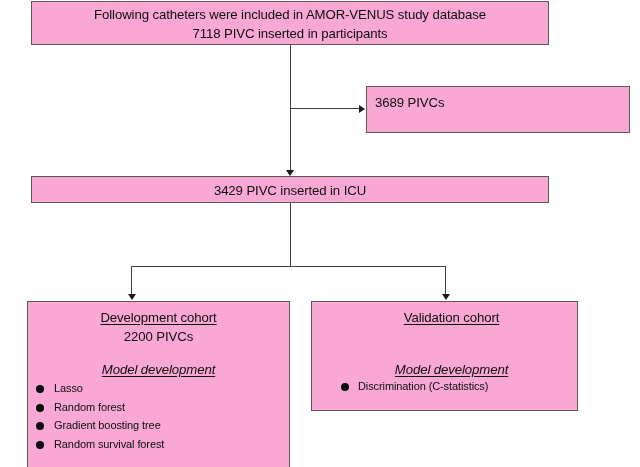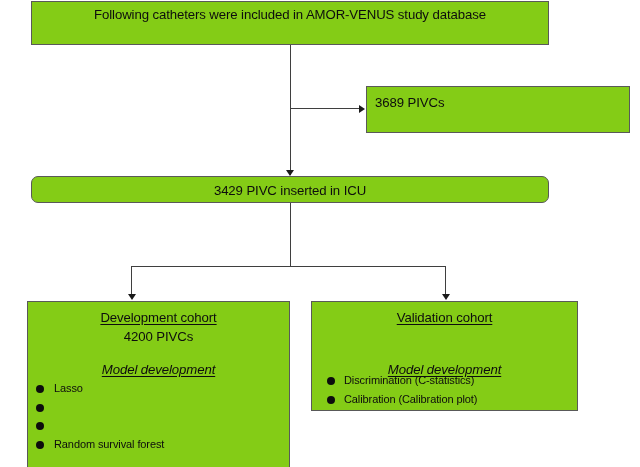--- a/index.html
+++ b/index.html
@@ -15,21 +15,21 @@
     position: relative;
     width: 640px;
     height: 467px;
     overflow: hidden;
     background: #ffffff;
   }
   .box {
     position: absolute;
     box-sizing: border-box;
     border: 1.6px solid #595959;
-    background: #84cc16;
+    background: #f9a8d4;
     z-index: 2;
   }
   .box-inner {
     position: relative;
     width: 100%;
     height: 100%;
   }
   .line-text {
     font-size: 13.2px;
     line-height: 19px;
@@ -66,21 +66,20 @@
     position: absolute;
     left: 38px;
     top: 24px;
   }
   
   #box-icu {
     left: 31px;
     top: 176px;
     width: 518px;
     height: 27px;
-    border-radius: 7px;
   }
   #box-icu .stack {
     position: absolute;
     left: 0;
     right: 0;
     top: 4px;
     text-align: center;
   }
   
   #box-development {
@@ -89,20 +88,21 @@
     width: 263px;
     height: 188px;
     margin-left: 11px;
   }
   
   #box-validation {
     left: 311px;
     top: 301px;
     width: 267px;
     height: 110px;
+    padding-left: 14px;
   }
   .cohort-head {
     position: absolute;
     left: 0;
     right: 0;
     text-align: center;
   }
   .cohort-title {
     top: 6px;
   }
@@ -116,21 +116,21 @@
   .u-line {
     text-decoration: underline;
     text-underline-offset: 2px;
   }
   .bullet-list {
     position: absolute;
     left: 0;
     right: 0;
   }
   #dev-list { top: 78px; }
-  #val-list { top: 70px; }
+  #val-list { top: 76px; }
   .bullet-row {
     position: relative;
     height: 18.5px;
     white-space: nowrap;
   }
   .bullet-dot {
     position: absolute;
     width: 8px;
     height: 8px;
     border-radius: 50%;
@@ -192,20 +192,21 @@
   <div class="conn h-line" style="left:131px; top:266px; width:315px;"></div>
   <div class="conn v-line" style="left:131px; top:266px; height:30px;"></div>
   <div class="conn v-line" style="left:445px; top:266px; height:30px;"></div>
   <div class="arrow-down" style="left:127.5px; top:294px;"></div>
   <div class="arrow-down" style="left:441.5px; top:294px;"></div>
 
   <div class="box" id="box-top">
     <div class="box-inner">
       <div class="stack">
         <div class="line-text">Following catheters were included in AMOR-VENUS study database</div>
+        <div class="line-text">7118 PIVC inserted in participants</div>
       </div>
     </div>
   </div>
 
   <div class="box" id="box-excluded">
     <div class="box-inner">
       <div class="line-text ex-line1">3689 PIVCs</div>
     </div>
   </div>
 
@@ -215,34 +216,36 @@
         <div class="line-text">3429 PIVC inserted in ICU</div>
       </div>
     </div>
   </div>
 
   <div class="box" id="box-development">
     <div class="box-inner">
       <div class="cohort-head cohort-title">
         <span class="line-text u-line">Development cohort</span>
       </div>
-      <div class="cohort-head cohort-count line-text">4200 PIVCs</div>
+      <div class="cohort-head cohort-count line-text">2200 PIVCs</div>
       <div class="cohort-head cohort-subtitle">
         <span class="line-text u-line">Model development</span>
       </div>
       <div class="bullet-list" id="dev-list">
         <div class="bullet-row">
           <span class="bullet-dot"></span>
           <span class="bullet-label">Lasso</span>
         </div>
         <div class="bullet-row">
           <span class="bullet-dot"></span>
-        </div>
-        <div class="bullet-row">
-          <span class="bullet-dot"></span>
+          <span class="bullet-label">Random forest</span>
+        </div>
+        <div class="bullet-row">
+          <span class="bullet-dot"></span>
+          <span class="bullet-label">Gradient boosting tree</span>
         </div>
         <div class="bullet-row">
           <span class="bullet-dot"></span>
           <span class="bullet-label">Random survival forest</span>
         </div>
       </div>
     </div>
   </div>
 
   <div class="box" id="box-validation">
@@ -251,21 +254,17 @@
         <span class="line-text u-line">Validation cohort</span>
       </div>
       <div class="cohort-head cohort-subtitle">
         <span class="line-text u-line">Model development</span>
       </div>
       <div class="bullet-list" id="val-list">
         <div class="bullet-row">
           <span class="bullet-dot"></span>
           <span class="bullet-label">Discrimination (C-statistics)</span>
         </div>
-        <div class="bullet-row">
-          <span class="bullet-dot"></span>
-          <span class="bullet-label">Calibration (Calibration plot)</span>
-        </div>
       </div>
     </div>
   </div>
 
 </div>
 
 </body></html>

